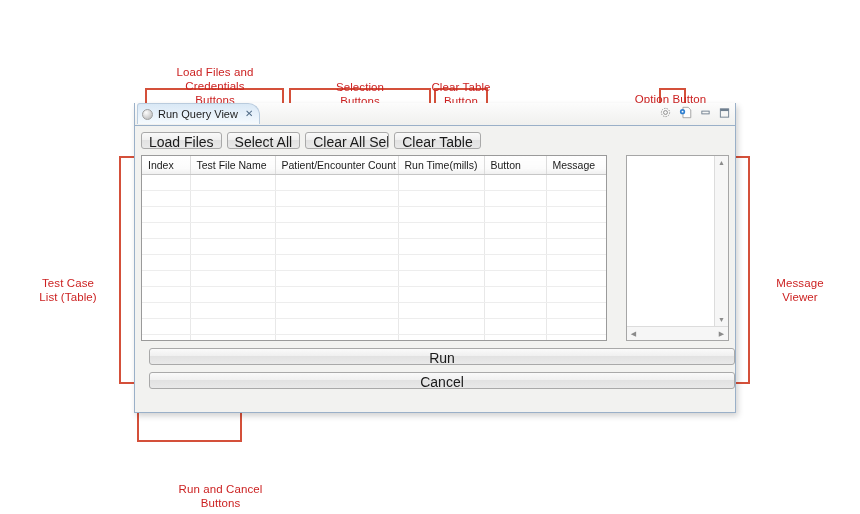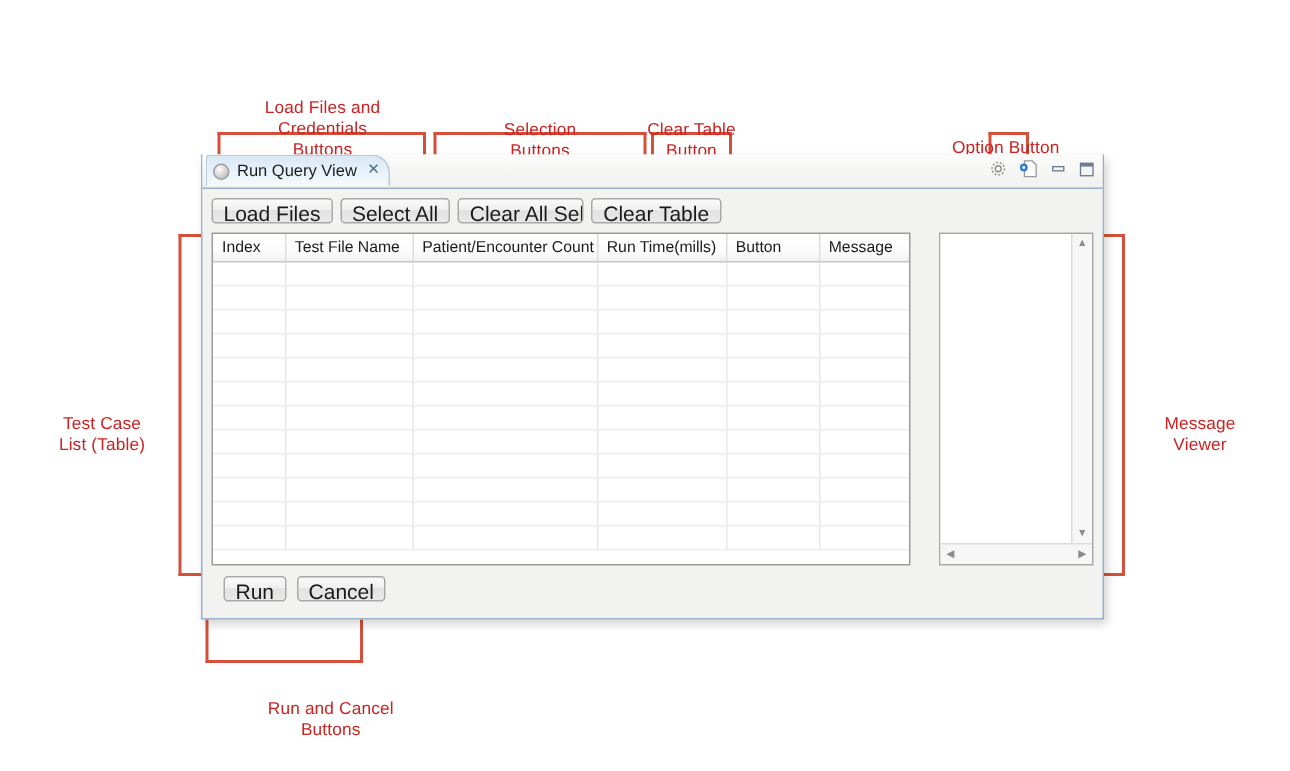--- a/index.html
+++ b/index.html
@@ -135,21 +135,21 @@
     white-space: nowrap;
     cursor: default;
     line-height: 12px;
   }
 
   
   .content {
     display: flex;
     gap: 19px;
     padding: 0 6px;
-    height: 222px;
+    height: 186px;
     box-sizing: border-box;
   }
 
   
   .table-wrap {
     flex: 0 0 466px;
     background: #ffffff;
     border: 1px solid #9a9a9a;
     box-sizing: border-box;
     overflow: hidden;
@@ -235,20 +235,21 @@
     color: #8b8b8b;
     font-size: 7px;
     line-height: 1;
   }
 
   
   .bottombar {
     display: flex;
     gap: 7px;
     padding: 7px 0 0 14px;
+    flex-direction: column;
   }
 </style>
 </head>
 <body>
 
 <div class="bracket b-open-bottom" style="left:145px; top:88px; width:139px; height:56px;"></div>
 <div class="bracket b-open-bottom" style="left:289px; top:88px; width:142px; height:56px;"></div>
 <div class="bracket b-open-bottom" style="left:434px; top:88px; width:54px; height:56px;"></div>
 <div class="bracket b-open-bottom" style="left:659px; top:88px; width:27px; height:34px;"></div>
 <div class="bracket b-open-right" style="left:119px; top:156px; width:36px; height:228px;"></div>
@@ -260,21 +261,21 @@
 Buttons</div>
 <div class="anno-label" style="left:295px; top:52px; width:130px;">Selection
 Buttons</div>
 <div class="anno-label" style="left:402px; top:52px; width:118px;">Clear Table
 Button</div>
 <div class="anno-label" style="left:608px; top:64px; width:125px;">Option Button</div>
 <div class="anno-label" style="left:13px; top:248px; width:110px;">Test Case
 List (Table)</div>
 <div class="anno-label" style="left:750px; top:248px; width:100px;">Message
 Viewer</div>
-<div class="anno-label" style="left:128px; top:438px; width:185px;">Run and Cancel
+<div class="anno-label" style="left:128px; top:454px; width:185px;">Run and Cancel
 Buttons</div>
 
 <div id="app-window">
 
   <div class="tabstrip">
     <div class="tab">
       <span class="tab-icon"></span>
       <span class="tab-title">Run Query View</span>
       <span class="tab-close">✕</span>
     </div>

